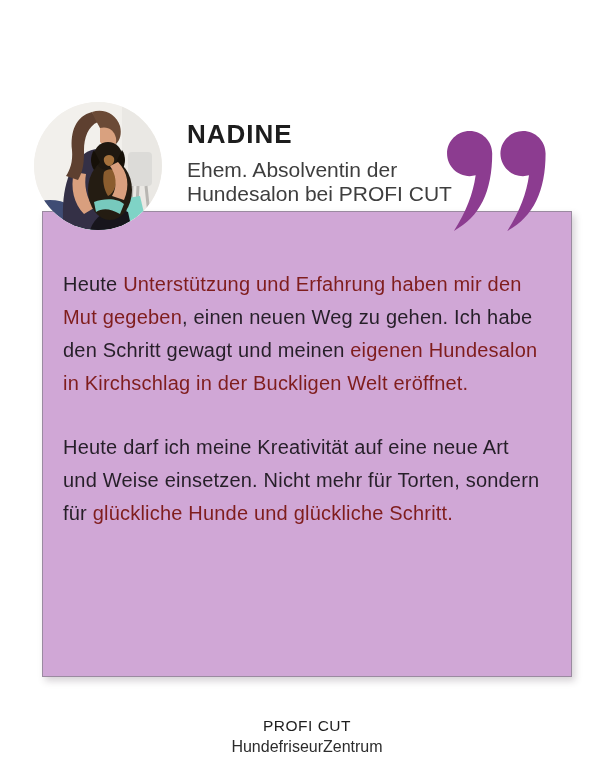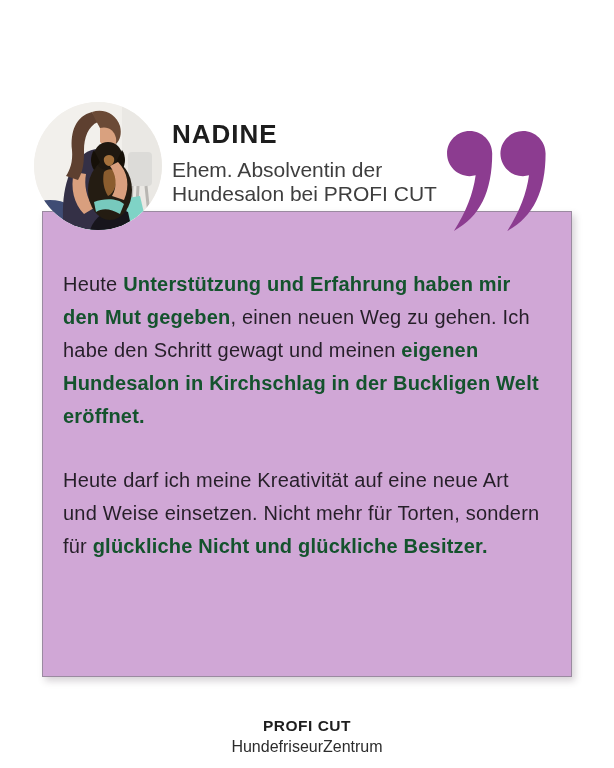--- a/index.html
+++ b/index.html
@@ -29,21 +29,21 @@
     left:34px;top:102px;
     width:128px;height:128px;
     border-radius:50%;
     overflow:hidden;
     z-index:3;
     background:#f2f0ec;
   }
   .avatar svg{display:block;width:100%;height:100%;}
   .profile-text{
     position:absolute;
-    left:172px;top:119px;
+    left:187px;top:119px;
     z-index:3;
   }
   .person-name{
     margin:0;
     font-size:26px;
     font-weight:bold;
     letter-spacing:1px;
     color:var(--heading);
   }
   .person-subtitle{
@@ -74,34 +74,34 @@
     z-index:1;
   }
   .q-par{
     margin:0 0 31px 0;
     font-size:20px;
     line-height:33px;
     letter-spacing:0.2px;
     color:var(--text);
   }
   .q-par .bold{
-    font-weight:bold;
-    color:#14532d;
+    font-weight:normal;
+    color:#7f1d1d;
   }
   
   .brand-footer{
     position:absolute;
     left:0;top:717px;
     width:614px;
     text-align:center;
     z-index:2;
   }
   .brand-name{
     font-size:15.5px;
-    font-weight:bold;
+    font-weight:normal;
     letter-spacing:0.5px;
     color:#1e1e1e;
   }
   .brand-tagline{
     margin-top:3px;
     font-size:16px;
     color:#2c2c2c;
   }
 </style>
 </head>
@@ -165,21 +165,21 @@
       <g fill="currentColor">
         <path d="M33 0 C14.8 0 0 14.8 0 33 C0 51.2 14.8 66 33 66 C36 66 39 65.6 41.8 64.8 C38 92 28 118 10 146 C48 126 66 88 66 33 C66 14.8 51.2 0 33 0 Z"></path>
         <path transform="translate(78,0)" d="M33 0 C14.8 0 0 14.8 0 33 C0 51.2 14.8 66 33 66 C36 66 39 65.6 41.8 64.8 C38 92 28 118 10 146 C48 126 66 88 66 33 C66 14.8 51.2 0 33 0 Z"></path>
       </g>
     </svg>
   </div>
 
   <section class="quote-card">
     <div id="quote-paragraphs">
         <p class="q-par"><span>Heute </span><span class="bold">Unterstützung und Erfahrung haben mir den Mut gegeben</span><span>, einen neuen Weg zu gehen. Ich habe den Schritt gewagt und meinen </span><span class="bold">eigenen Hundesalon in Kirchschlag in der Buckligen Welt eröffnet.</span></p>
-        <p class="q-par"><span>Heute darf ich meine Kreativität auf eine neue Art und Weise einsetzen. Nicht mehr für Torten, sondern für </span><span class="bold">glückliche Nicht und glückliche Besitzer.</span></p>
+        <p class="q-par"><span>Heute darf ich meine Kreativität auf eine neue Art und Weise einsetzen. Nicht mehr für Torten, sondern für </span><span class="bold">glückliche Hunde und glückliche Schritt.</span></p>
       </div>
   </section>
 
   <footer class="brand-footer">
     <div class="brand-name">PROFI CUT</div>
     <div class="brand-tagline">HundefriseurZentrum</div>
   </footer>
 
 </div>
 

